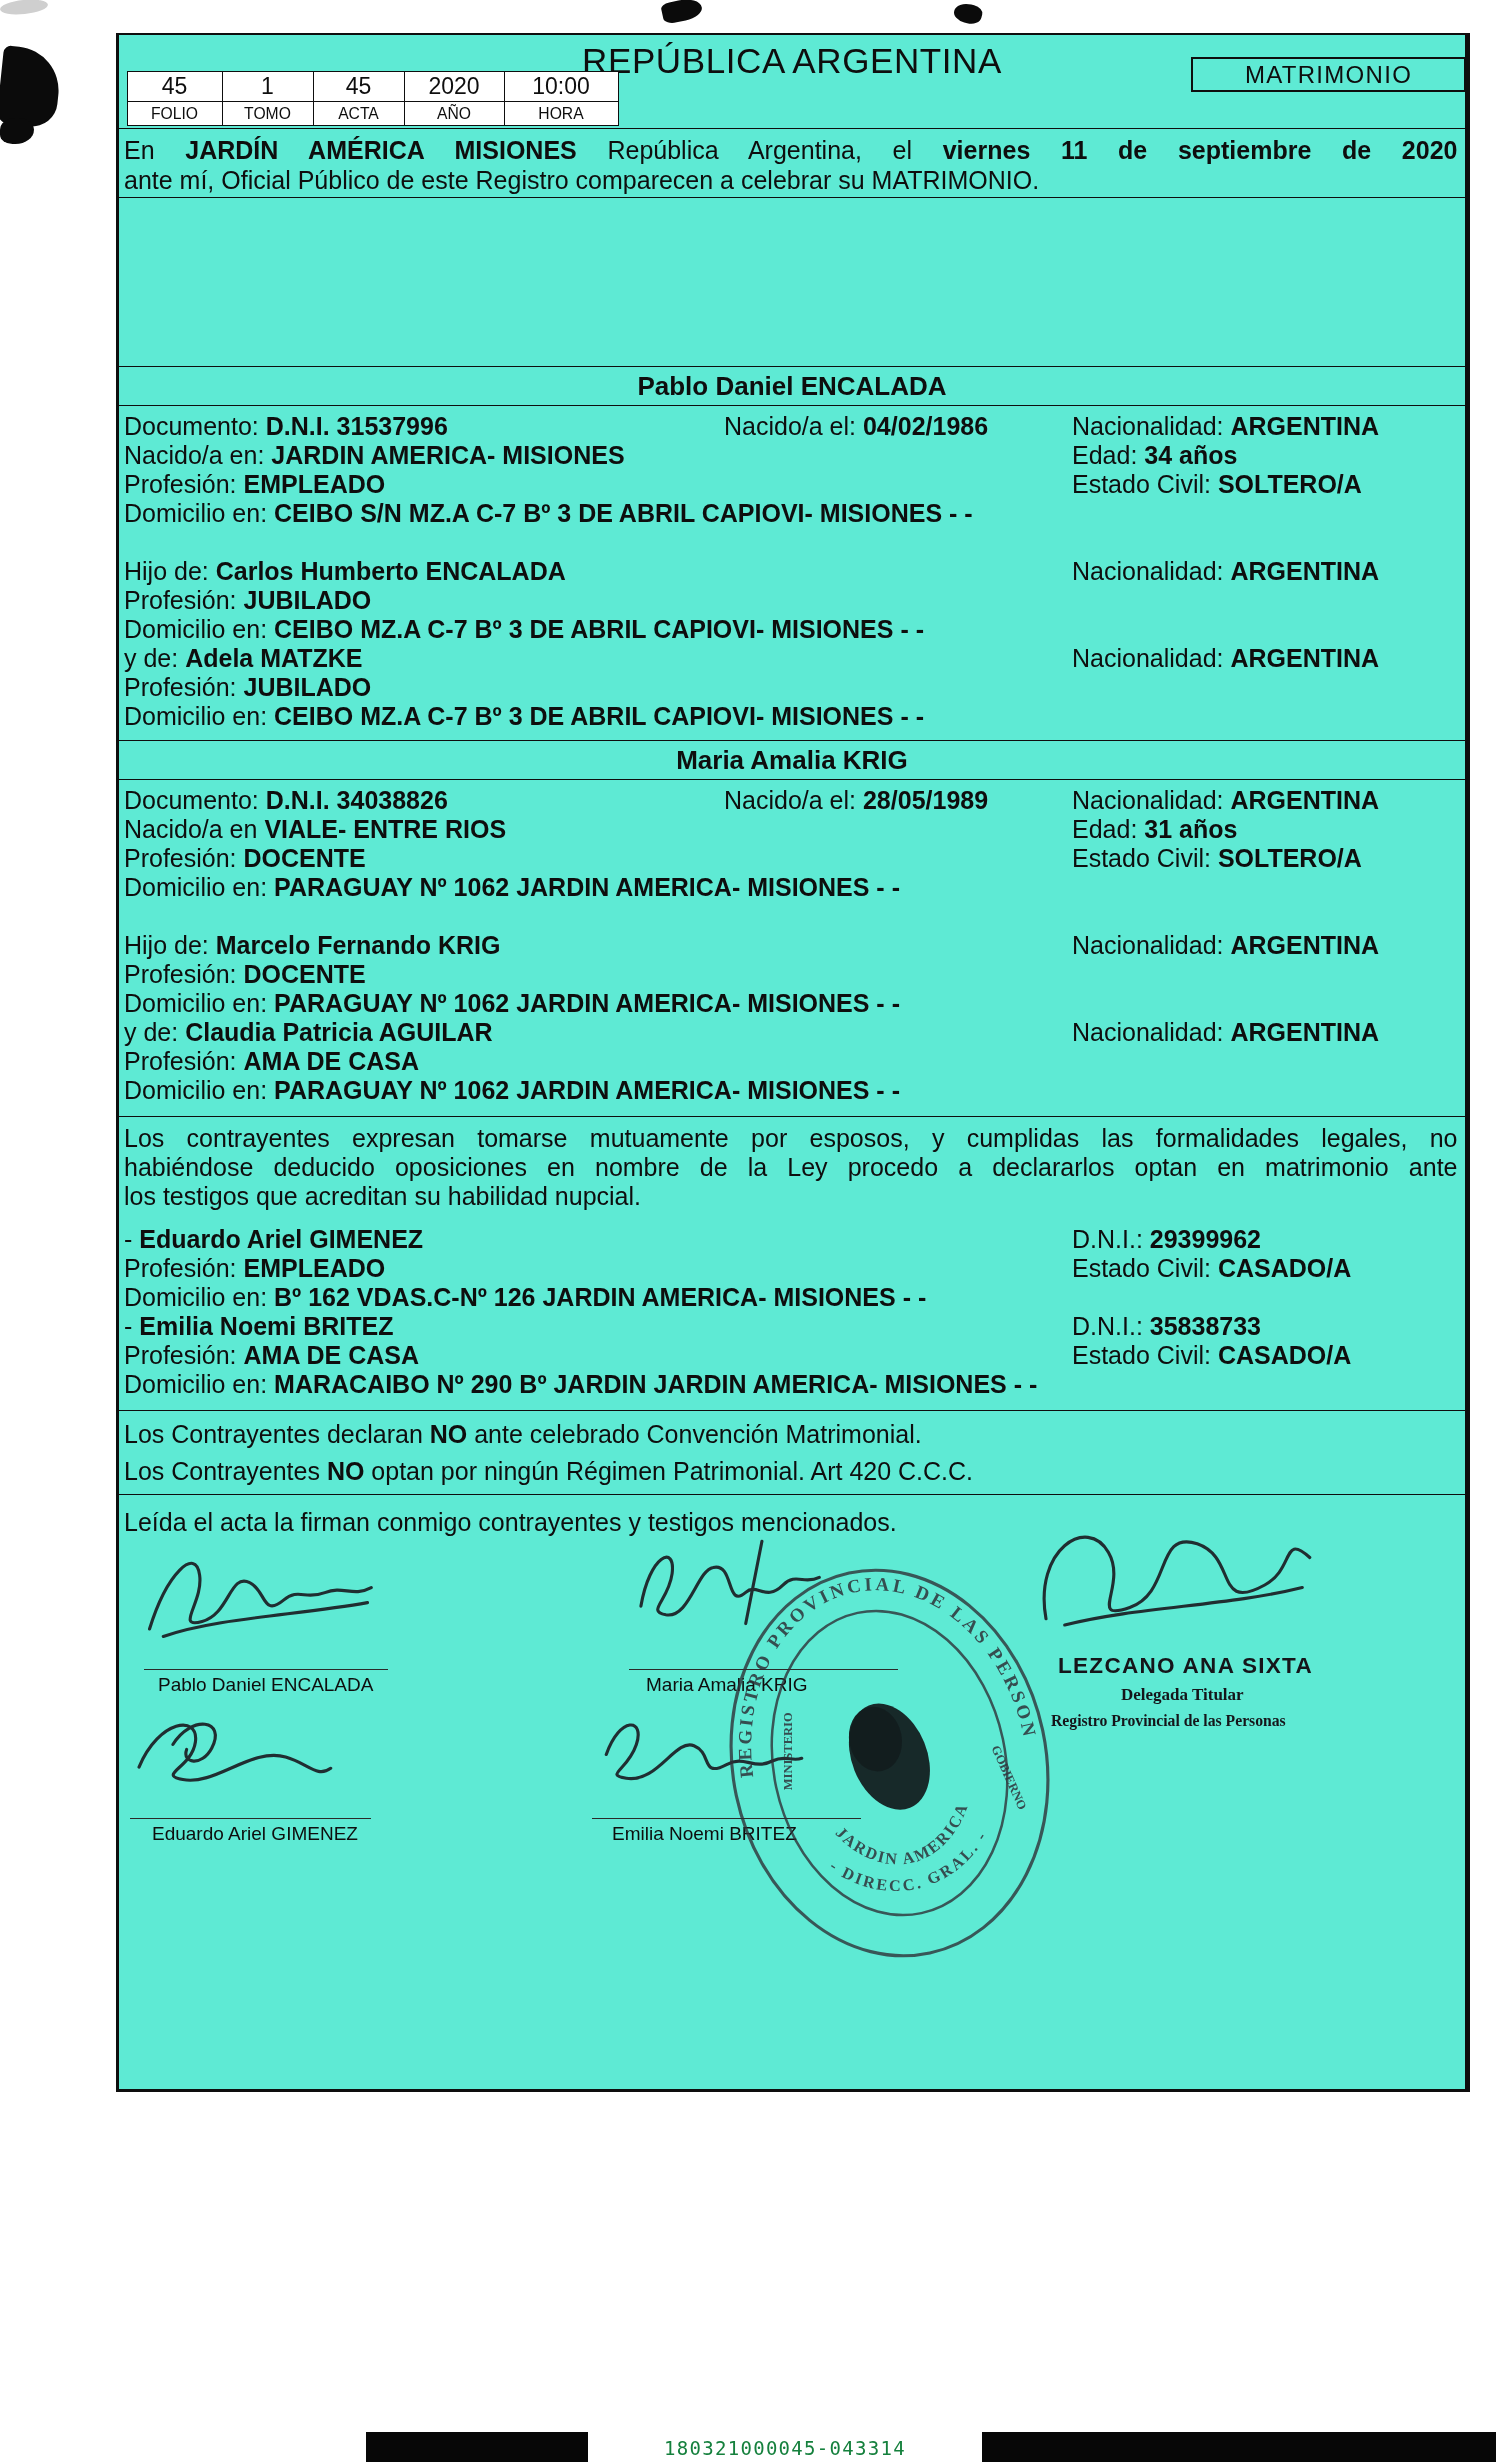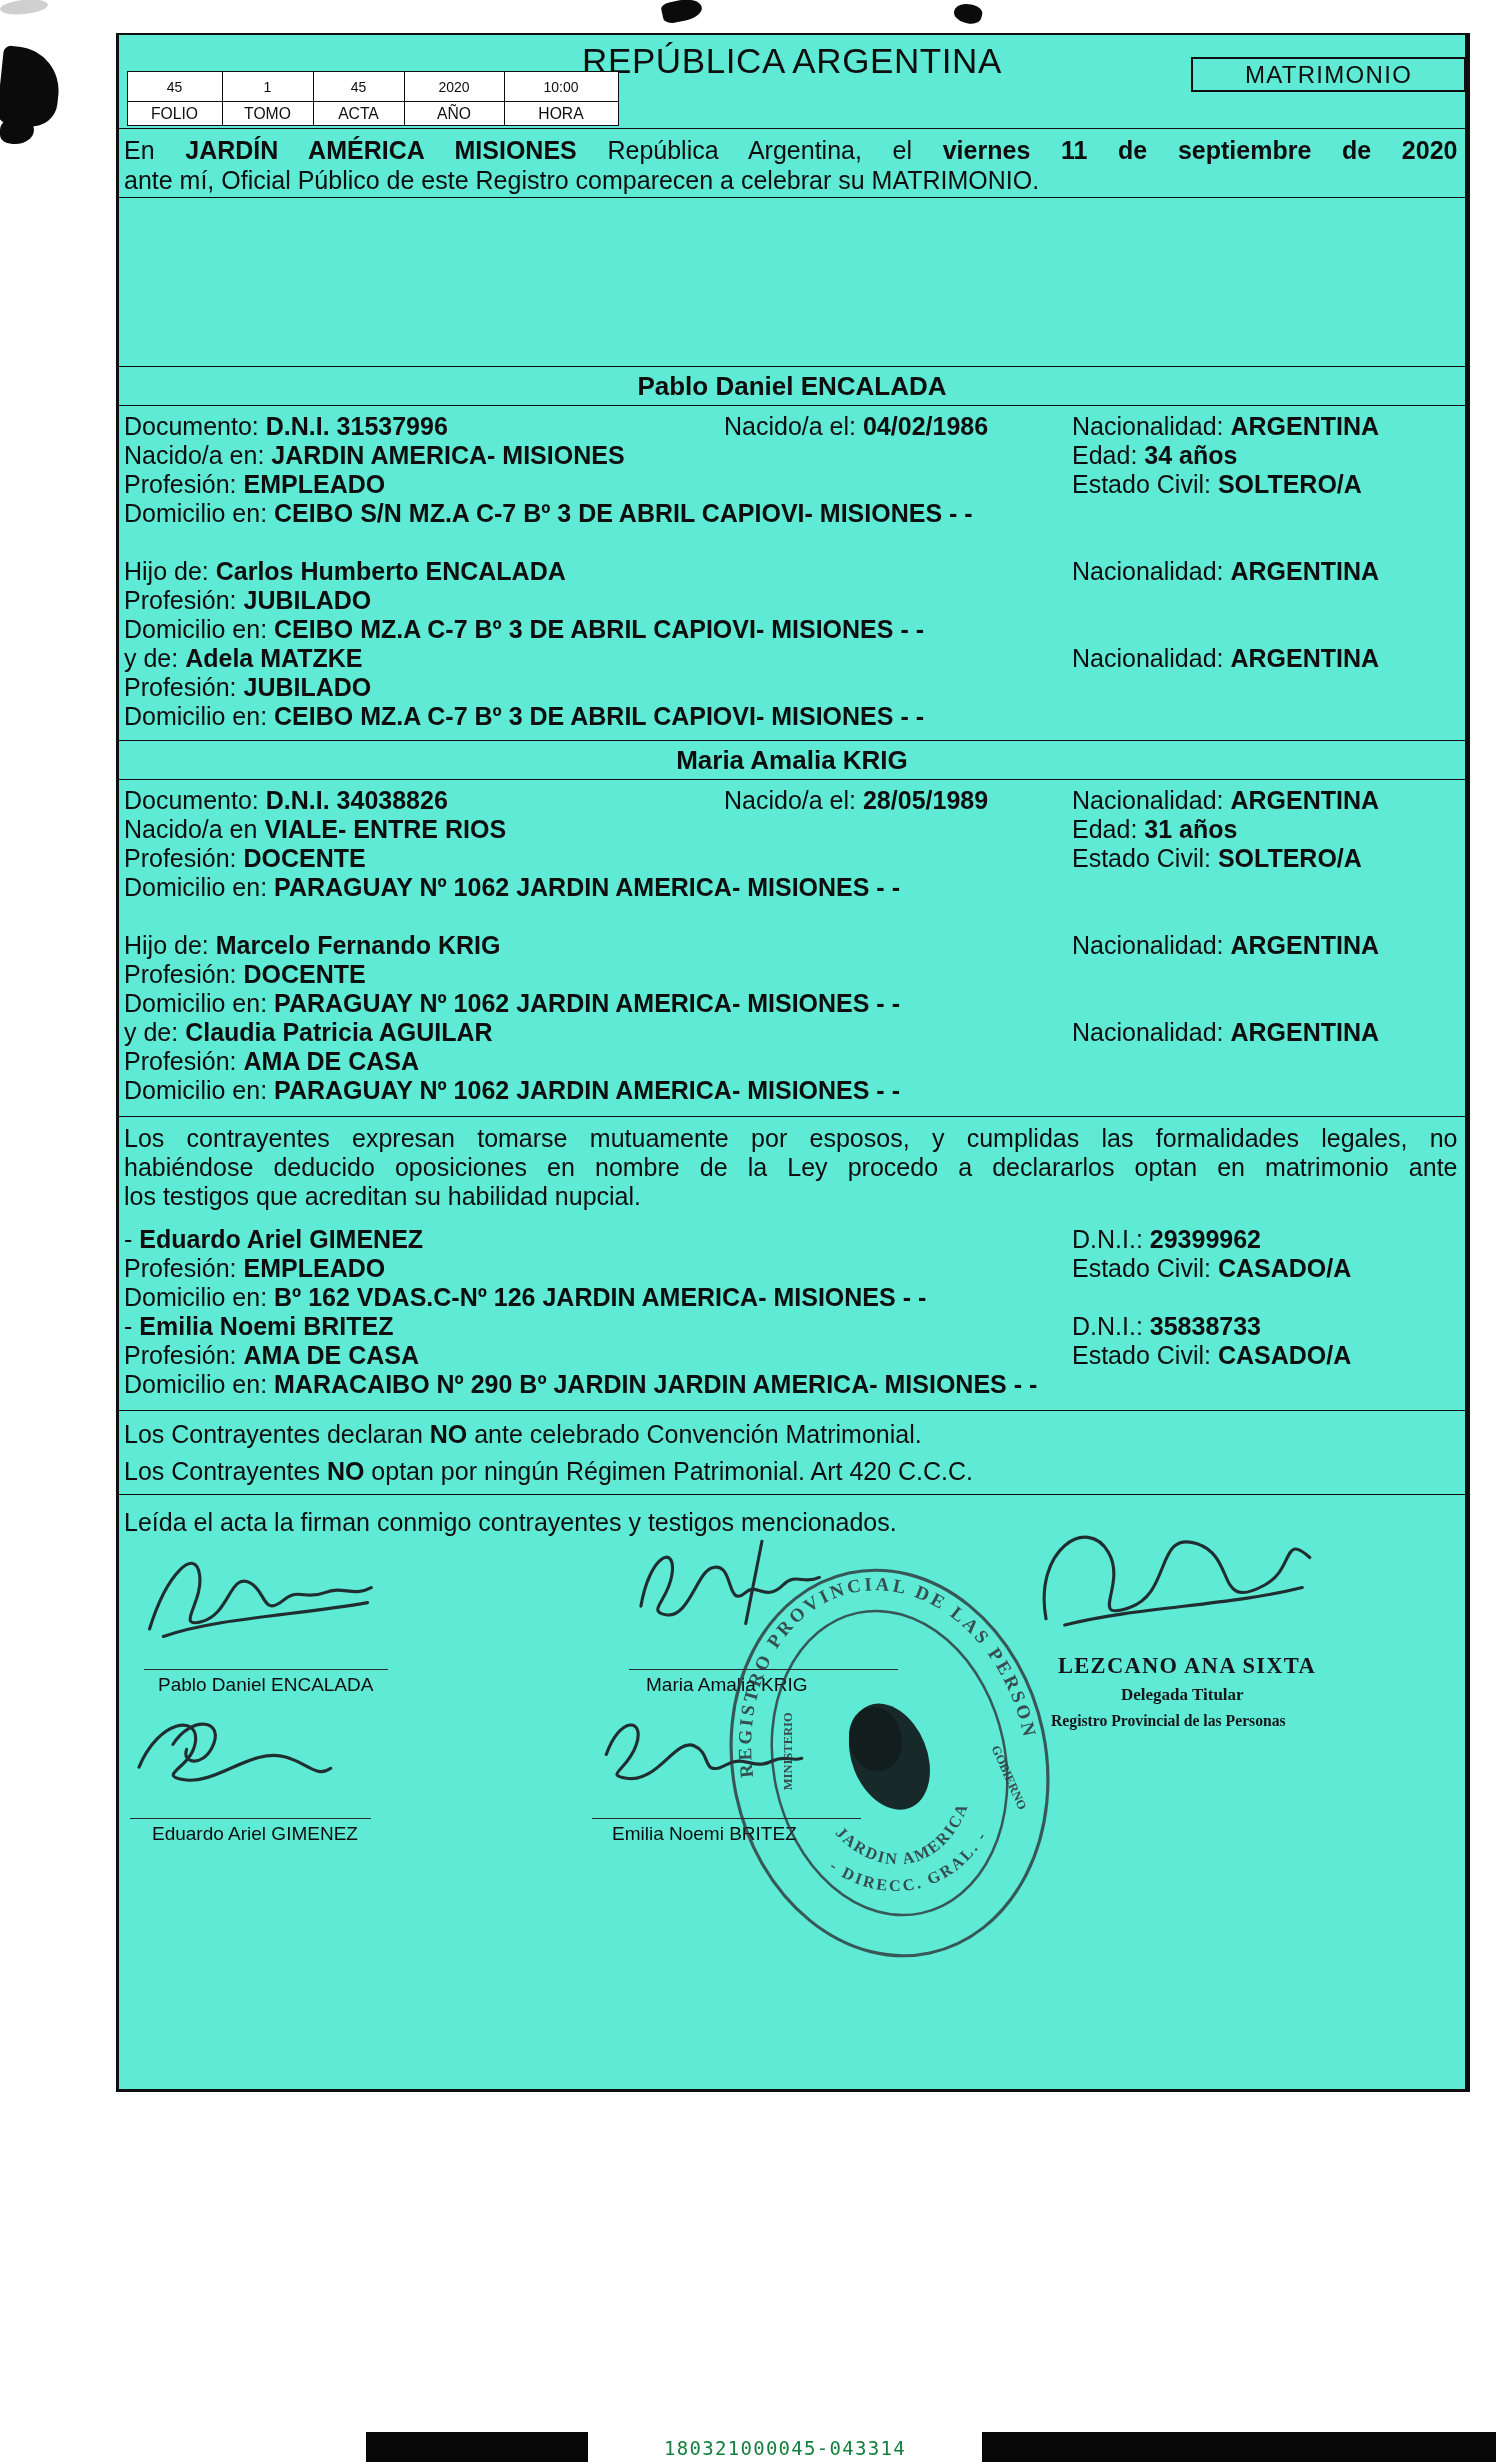--- a/index.html
+++ b/index.html
@@ -18,21 +18,21 @@
   
   .sheet{position:absolute;left:116px;top:33px;width:1354px;height:2059px;background:#5eead4;
          border:2.5px solid #0e0e0e;border-left-width:3.1px;border-right-width:5.6px;border-bottom-width:3.1px}
   .hline{position:absolute;left:0;right:0;border-top:1.9px solid #0e0e0e}
 
   .title{position:absolute;top:6.3px;left:0;right:0;text-align:center;font-size:35px;letter-spacing:0.6px}
 
   .regtable{position:absolute;left:7.5px;top:36px;display:grid;grid-template-columns:95px 91px 91px 100px 113px;border:1.9px solid #0e0e0e;background:#fff}
   .regtable .cell{border-right:1.9px solid #0e0e0e;display:flex;align-items:center;justify-content:center;white-space:nowrap}
   .regtable .cell.last{border-right:none}
-  .regtable .val{height:29px;font-size:14px}
+  .regtable .val{height:29px;font-size:23px}
   .regtable .lab{height:24px;font-size:15.7px;border-top:1.9px solid #0e0e0e}
 
   .type-box{position:absolute;left:1072px;top:22px;width:275px;height:35px;border:2.5px solid #0e0e0e;
             display:flex;align-items:center;justify-content:center;font-size:24px;letter-spacing:1.3px}
 
   .intro{position:absolute;left:5px;right:7.5px;top:100px;font-size:25px;line-height:30px}
   .stretch{text-align-last:justify}
   b{font-weight:700}
 
   .sec{position:absolute;left:0;right:0}
@@ -43,21 +43,21 @@
   .row.gap{margin-top:29px}
   .c{position:absolute;top:0}
   .c1{left:5px}.c2{left:605px}.c3{left:953px}
 
   .para{position:absolute;left:5px;right:7.5px;font-size:25px;line-height:29px}
   .decl,.leida{position:absolute;left:5px;font-size:25px;line-height:29px;white-space:nowrap}
 
   .sig-svg{position:absolute}
   .sig-line{position:absolute;border-top:1.3px solid #2a2a2a}
   .sig-label{position:absolute;font-size:19px;white-space:nowrap}
-  .official-name{position:absolute;font-family:Liberation Serif, serif;font-weight:700;font-size:22.5px;letter-spacing:1.3px;color:#15151a;white-space:nowrap}
+  .official-name{position:absolute;font-family:Liberation Sans, sans-serif;font-weight:700;font-size:22.5px;letter-spacing:1.3px;color:#15151a;white-space:nowrap}
   .official-title{position:absolute;font-family:"Liberation Serif",serif;font-weight:700;font-size:17px;color:#15151a;white-space:nowrap}
   .official-office{position:absolute;font-family:"Liberation Serif",serif;font-weight:700;font-size:15.7px;color:#15151a;white-space:nowrap}
 
   .stamp{position:absolute;left:595px;top:1515px;width:351px;height:426px;transform:rotate(-12deg);opacity:.92}
 
   .footer-bar{position:absolute;left:366px;top:2432px;width:1130px;height:31px;background:#070707}
   .footer-white{position:absolute;left:222px;top:0;width:394px;height:31px;background:#ffffff;
                 display:flex;align-items:center;justify-content:center;
                 font-family:"DejaVu Sans Mono",monospace;font-size:19px;color:#15803d;letter-spacing:1.3px}
 </style>

